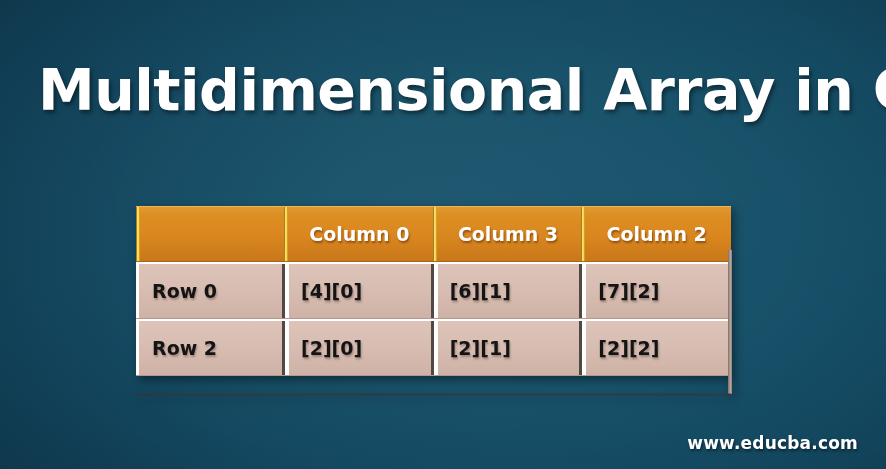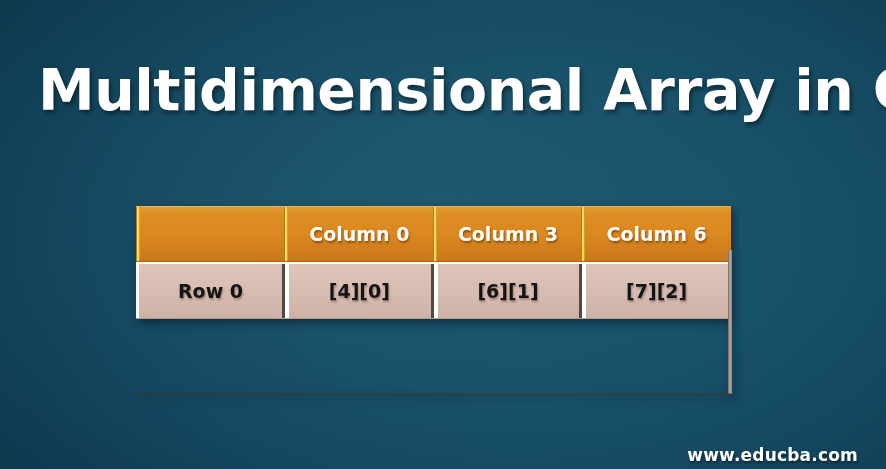--- a/index.html
+++ b/index.html
@@ -108,21 +108,20 @@
     content:"";
     position:absolute;
     left:0; top:0; bottom:0;
     width:4px;
     background: linear-gradient(to right, #6b4a10 0%, #ffe169 35%, #ffd23c 70%, #b57c18 100%);
   }
 
   
   .grid-table td {
     height:40px;
-    text-align:center;
     vertical-align:middle;
     font-family:"DejaVu Sans", sans-serif;
     font-size:19px;
     font-weight:bold;
     color:#141414;
     text-shadow: 1px 2px 2px rgba(120,95,85,0.55);
     border-top:2px solid #ffffff;
     border-bottom:1px solid #b29a90;
   }
   .row-a td { background: linear-gradient(to bottom, #dec3b8 0%, #d8bdb2 45%, #cfb2a6 100%); }
@@ -167,21 +166,21 @@
     left:0; right:0;
     bottom:-2px;
     height:3px;
     background: rgba(60,50,45,0.45);
   }
 
   
   .footer {
     position:absolute;
     right:28px;
-    bottom:4px;
+    bottom:16px;
     color:#ffffff;
     font-family:"DejaVu Sans", sans-serif;
     font-size:17px;
     font-weight:bold;
     letter-spacing:0.2px;
     text-shadow: 1px 2px 3px rgba(0,0,0,0.5);
   }
 </style>
 </head>
 <body>
@@ -191,29 +190,35 @@
 
 <div class="title">Multidimensional Array in C</div>
 
 <div class="table-wrap">
   <table class="grid-table">
     <thead>
       <tr class="hdr-row">
         <th class="corner"></th>
         <th class="sep">Column 0</th>
         <th class="sep">Column 3</th>
-        <th class="sep">Column 6</th>
+        <th class="sep">Column 2</th>
       </tr>
     </thead>
     <tbody>
       <tr class="row-a">
         <td class="first-col"><span class="cell-label">Row 0</span></td>
         <td class="sep"><span class="cell-label">[4][0]</span></td>
         <td class="sep"><span class="cell-label">[6][1]</span></td>
         <td class="sep"><span class="cell-label">[7][2]</span></td>
       </tr>
+      <tr class="row-a">
+        <td class="first-col"><span class="cell-label">Row 2</span></td>
+        <td class="sep"><span class="cell-label">[2][0]</span></td>
+        <td class="sep"><span class="cell-label">[2][1]</span></td>
+        <td class="sep"><span class="cell-label">[2][2]</span></td>
+      </tr>
     </tbody>
   </table>
   <div class="edge-right"></div>
   <div class="edge-bottom"></div>
 </div>
 
 <div class="footer">www.educba.com</div>
 
 </body></html>

